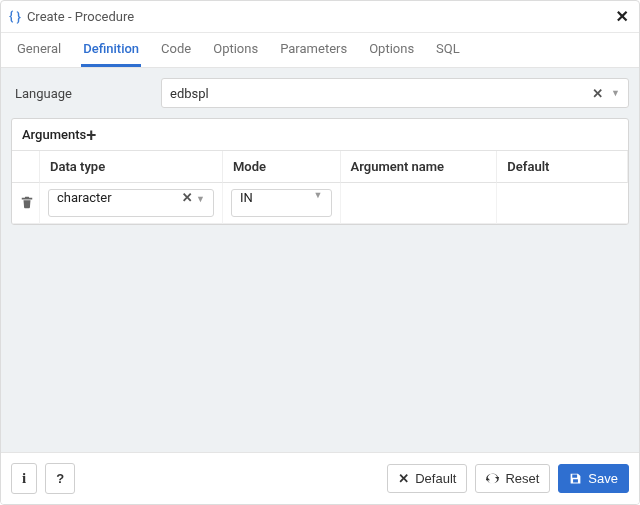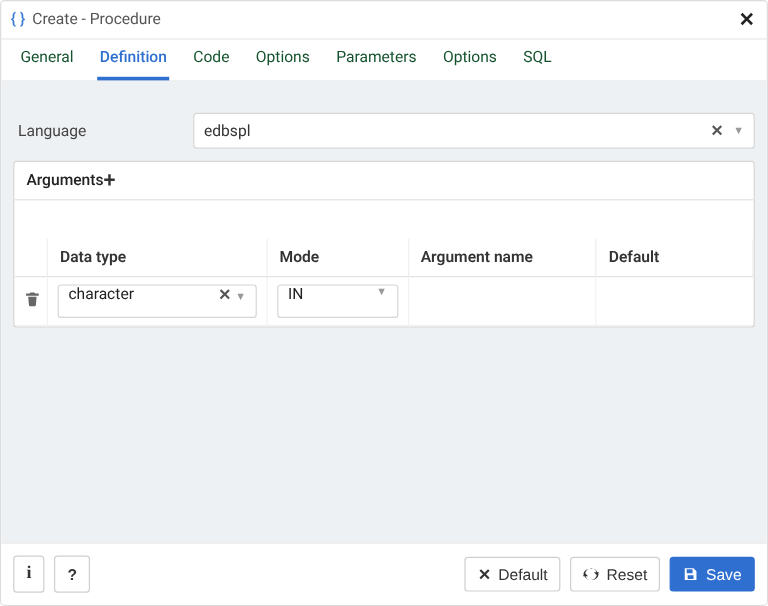--- a/index.html
+++ b/index.html
@@ -4,34 +4,34 @@
 <style>
   * { box-sizing: border-box; margin: 0; padding: 0; }
   html, body { width: 640px; height: 505px; font-family: -apple-system, BlinkMacSystemFont, "Segoe UI", Roboto, Arial, sans-serif; font-size: 13px; color: #222; }
   .dialog { width: 640px; height: 505px; display: flex; flex-direction: column; border: 1px solid #dcdcdc; border-radius: 4px; background: #fff; overflow: hidden; }
   .titlebar { display: flex; align-items: center; justify-content: space-between; padding: 6px 10px 6px 8px; border-bottom: 1px solid #e8e8e8; }
   .title-left { display: flex; align-items: center; gap: 6px; }
   .braces { color: #3a7bd5; font-weight: 500; }
   .title-text { color: #555; }
   .close-x { font-weight: bold; font-size: 16px; cursor: pointer; color: #222; }
   .tabs { display: flex; gap: 18px; padding: 0 14px; border-bottom: 1px solid #e4e4e4; }
-  .tab { padding: 8px 2px 8px 2px; color: #14532d; cursor: pointer; border-bottom: 3px solid transparent; }
+  .tab { padding: 8px 2px 8px 2px; color: #737373; cursor: pointer; border-bottom: 3px solid transparent; }
   .tab.active { color: #2f6fd0; border-bottom-color: #2f6fd0; font-weight: 500; }
   .body { flex: 1; background: #eef1f3; padding: 10px; display: flex; flex-direction: column; gap: 10px; overflow: hidden; }
-  .row-lang { display: flex; align-items: center; gap: 10px; margin-top: 16px; }
+  .row-lang { display: flex; align-items: center; gap: 10px; }
   .label { width: 140px; color: #444; padding-left: 4px; }
   .select { flex: 1; background: #fff; border: 1px solid #d6d6d6; border-radius: 3px; height: 30px; display: flex; align-items: center; padding: 0 8px; justify-content: space-between; }
   .select .val { color: #333; }
   .select .ctl { display: flex; align-items: center; gap: 8px; color: #888; }
   .clear-x { font-weight: bold; cursor: pointer; color: #555; }
   .chev { font-size: 9px; color: #999; }
   .panel { border: 1px solid #d6d6d6; border-radius: 3px; background: #fff; overflow: hidden; }
   .panel-header { display: flex; align-items: center; justify-content: flex-start; padding: 8px 10px; border-bottom: 1px solid #e2e2e2; font-weight: 500; }
   .plus { font-size: 18px; line-height: 14px; cursor: pointer; color: #333; }
-  .grid { display: grid; grid-template-columns: 28px 1.4fr 0.9fr 1.2fr 1fr; margin-top: 32px; }
+  .grid { display: grid; grid-template-columns: 28px 1.4fr 0.9fr 1.2fr 1fr; }
   .gh { padding: 8px 10px; font-weight: 600; color: #333; border-bottom: 1px solid #e2e2e2; border-right: 1px solid #eee; }
   .gh:last-child { border-right: none; }
   .gc { padding: 6px 8px; border-bottom: 1px solid #eee; border-right: 1px solid #f2f2f2; display: flex; align-items: center; }
   .gc:last-child { border-right: none; }
   .trash { cursor: pointer; color: #666; }
   .trash svg { width: 14px; height: 14px; fill: #666; }
   .cell-select { flex: 1; display: flex; align-items: flex-start; justify-content: space-between; border: 1px solid #d6d6d6; border-radius: 3px; height: 28px; padding: 0 8px; background: #fff; }
   .footer { display: flex; align-items: center; justify-content: space-between; padding: 10px; border-top: 1px solid #e4e4e4; background: #fff; }
   .footer-left, .footer-right { display: flex; gap: 8px; }
   .btn { display: inline-flex; align-items: center; gap: 6px; border: 1px solid #cfcfcf; background: #fff; color: #333; border-radius: 3px; padding: 6px 10px; cursor: pointer; font-size: 13px; }

